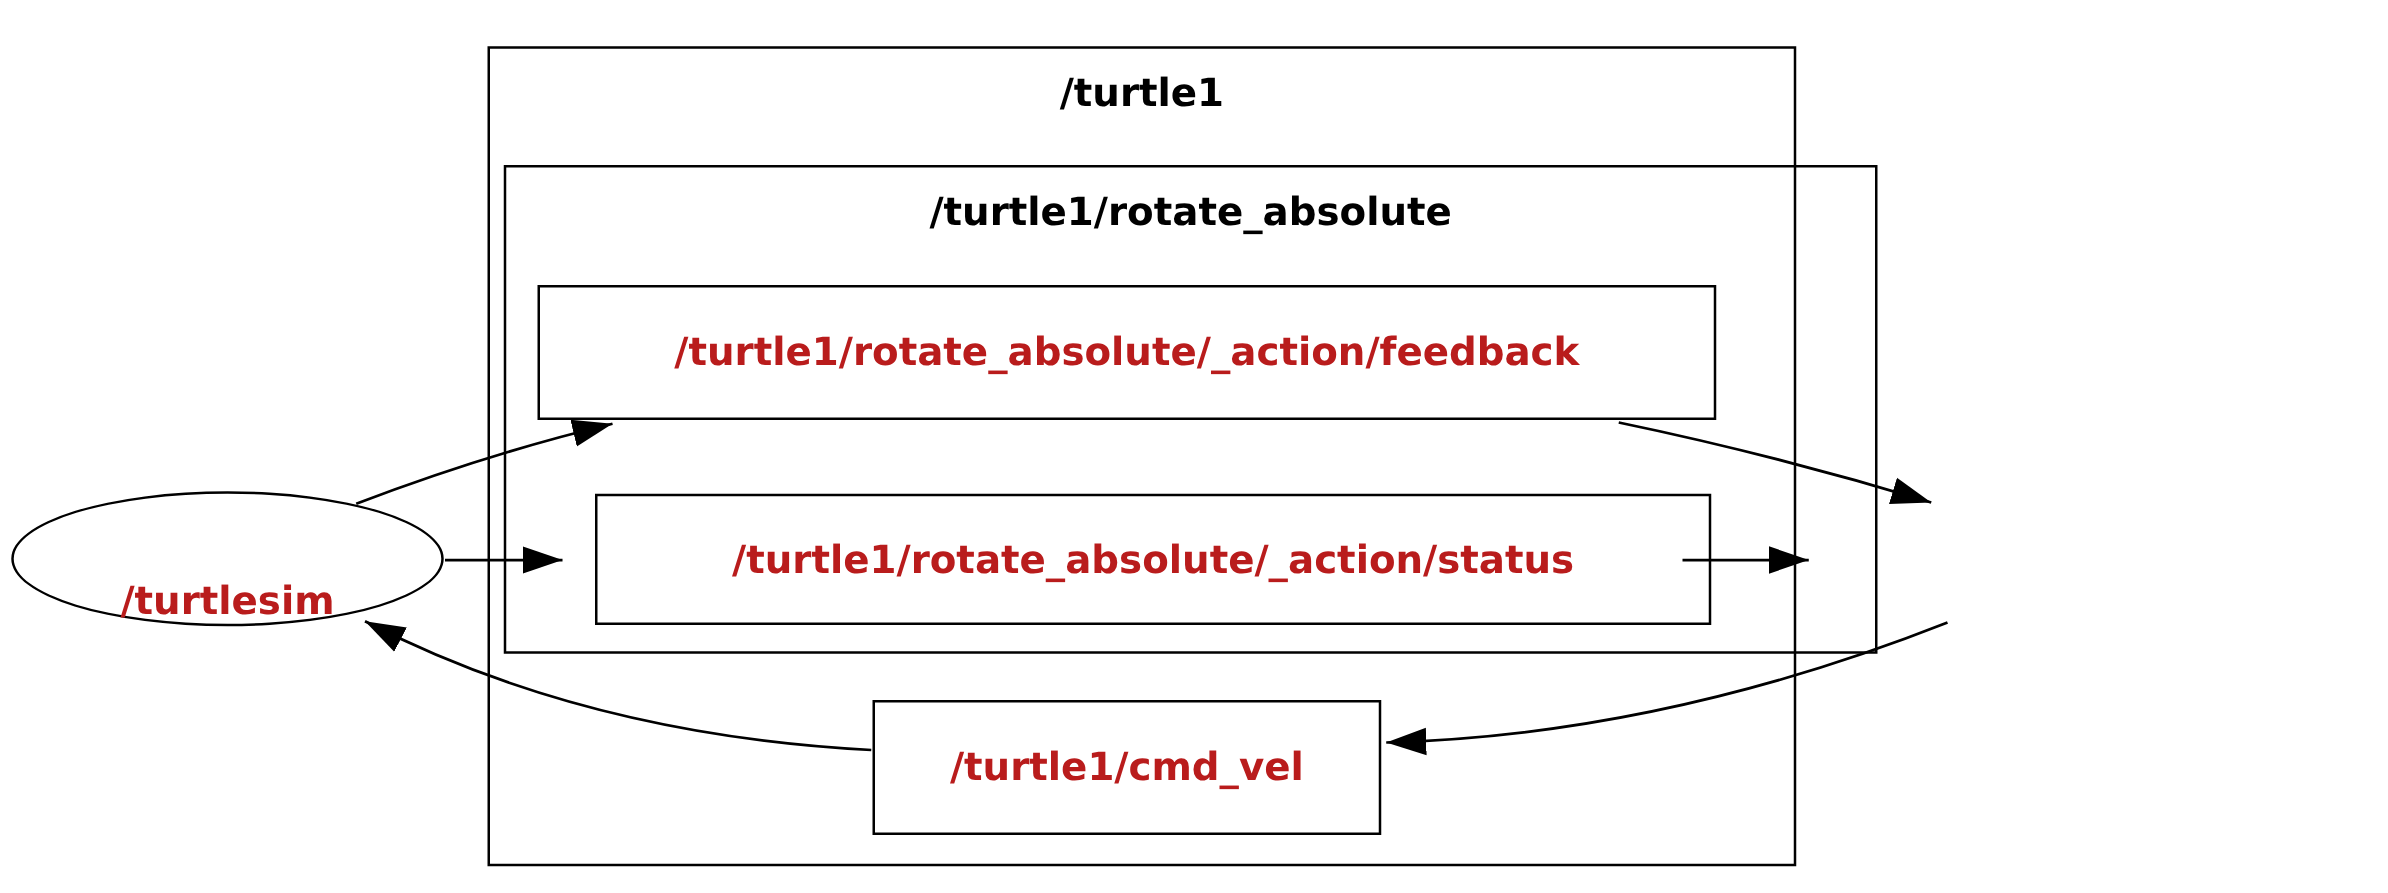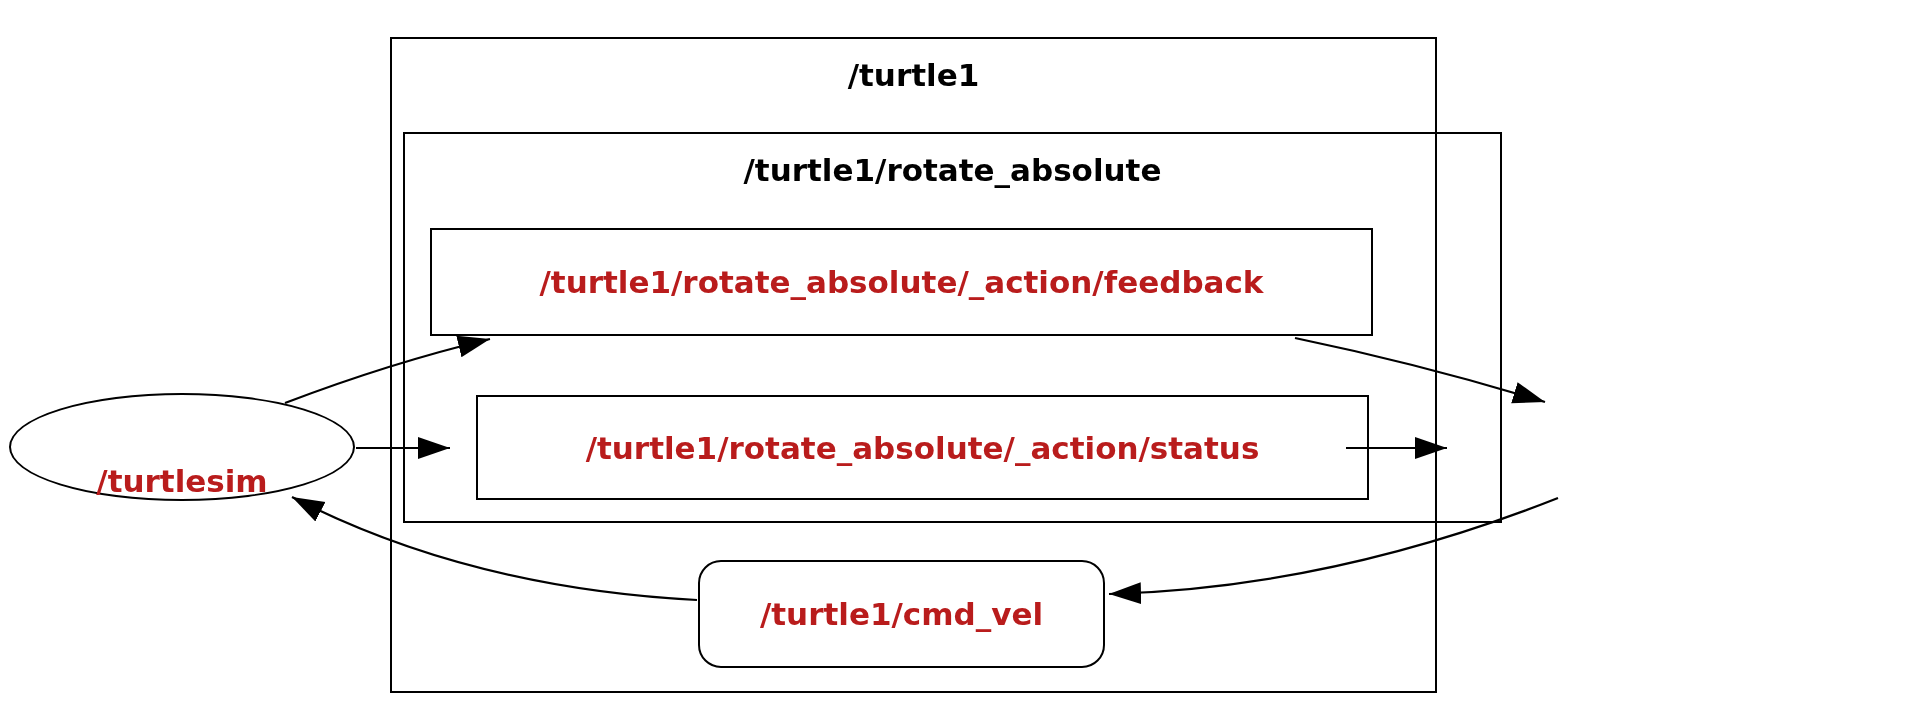--- a/index.html
+++ b/index.html
@@ -55,21 +55,21 @@
     align-items: center;
     justify-content: center;
     font-size: 31px;
     font-weight: bold;
     color: #b91c1c;
     white-space: nowrap;
   }
   .node.ellipse { border-radius: 50%; align-items: flex-end; }
   .node.feedback  { left: 430px;  top: 228px; width: 943px; height: 108px; }
   .node.status    { left: 452px;  top: 395px; width: 893px; height: 105px; margin-left: 24px; }
-  .node.cmdvel    { left: 698px;  top: 560px; width: 407px; height: 108px; border-radius: 23px; }
+  .node.cmdvel    { left: 698px;  top: 560px; width: 407px; height: 108px; }
   .node.turtlesim { left: 9px;    top: 393px; width: 346px; height: 108px; }
   .node.teleop    { left: 1450px; top: 393px; width: 446px; height: 110px; }
 </style>
 </head>
 <body>
 
 <div class="canvas">
 
   <svg class="edges" viewBox="0 0 1910 714" xmlns="http://www.w3.org/2000/svg">
     <defs>

